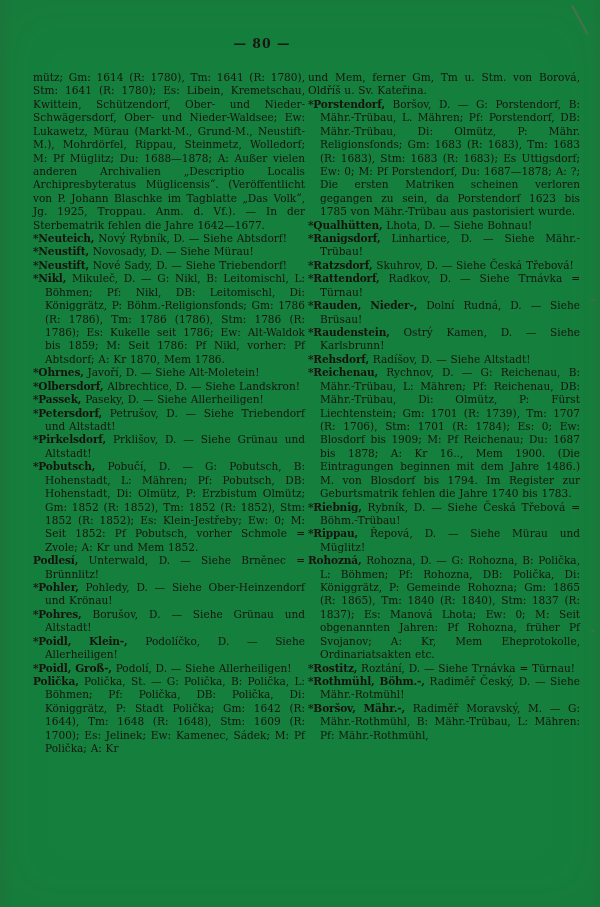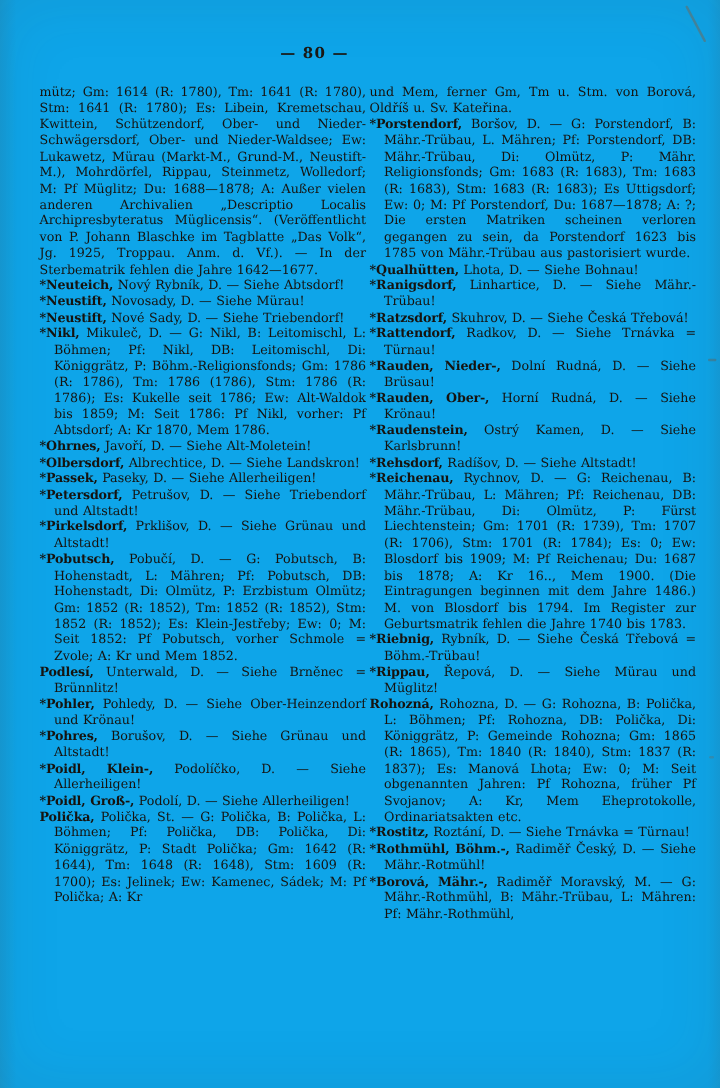--- a/index.html
+++ b/index.html
@@ -2,21 +2,21 @@
 <html lang="de"><head>
 <meta charset="utf-8">
 <style>
   html, body { margin: 0; padding: 0; }
   body {
     width: 600px; height: 907px; overflow: hidden;
     background: #e8e7e3;
   }
   .page {
     position: relative; width: 600px; height: 907px;
-    background: #0ea5e9;
+    background: #15803d;
     color: #16130f;
     font-family: "DejaVu Serif", "Liberation Serif", serif;
     box-shadow: inset 0 0 55px rgba(60,55,45,0.10);
   }
   .pagenum {
     position: absolute; top: 36px; left: 0; width: 524px;
     text-align: center; font-size: 12.5px; font-weight: bold;
     letter-spacing: 1px; color: #1a1713;
   }
   .cols {
@@ -121,37 +121,36 @@
           <p class="entry"><b class="head">*Qualhütten,</b><span> Lhota, D. — Siehe Bohnau!</span></p>
 
           <p class="entry"><b class="head">*Ranigsdorf,</b><span> Linhartice, D. — Siehe Mähr.-Trübau!</span></p>
 
           <p class="entry"><b class="head">*Ratzsdorf,</b><span> Skuhrov, D. — Siehe Česká Třebová!</span></p>
 
           <p class="entry"><b class="head">*Rattendorf,</b><span> Radkov, D. — Siehe Trnávka = Türnau!</span></p>
 
           <p class="entry"><b class="head">*Rauden, Nieder-,</b><span> Dolní Rudná, D. — Siehe Brüsau!</span></p>
 
-          <p class="entry"><b class="head">*Rauden, Ober-,</b><span> Horní Rudná, D. — Siehe Krönau!</span></p>
 
           <p class="entry"><b class="head">*Raudenstein,</b><span> Ostrý Kamen, D. — Siehe Karlsbrunn!</span></p>
 
           <p class="entry"><b class="head">*Rehsdorf,</b><span> Radíšov, D. — Siehe Altstadt!</span></p>
 
           <p class="entry"><b class="head">*Reichenau,</b><span> Rychnov, D. — G: Reichenau, B: Mähr.-Trübau, L: Mähren; Pf: Reichenau, DB: Mähr.-Trübau, Di: Olmütz, P: Fürst Liechtenstein; Gm: 1701 (R: 1739), Tm: 1707 (R: 1706), Stm: 1701 (R: 1784); Es: 0; Ew: Blosdorf bis 1909; M: Pf Reichenau; Du: 1687 bis 1878; A: Kr 16.., Mem 1900. (Die Eintragungen beginnen mit dem Jahre 1486.) M. von Blosdorf bis 1794. Im Register zur Geburtsmatrik fehlen die Jahre 1740 bis 1783.</span></p>
 
           <p class="entry"><b class="head">*Riebnig,</b><span> Rybník, D. — Siehe Česká Třebová = Böhm.-Trübau!</span></p>
 
 
           <p class="entry"><b class="head">*Rippau,</b><span> Řepová, D. — Siehe Mürau und Müglitz!</span></p>
 
           <p class="entry"><b class="head">Rohozná,</b><span> Rohozna, D. — G: Rohozna, B: Polička, L: Böhmen; Pf: Rohozna, DB: Polička, Di: Königgrätz, P: Gemeinde Rohozna; Gm: 1865 (R: 1865), Tm: 1840 (R: 1840), Stm: 1837 (R: 1837); Es: Manová Lhota; Ew: 0; M: Seit obgenannten Jahren: Pf Rohozna, früher Pf Svojanov; A: Kr, Mem Eheprotokolle, Ordinariatsakten etc.</span></p>
 
           <p class="entry"><b class="head">*Rostitz,</b><span> Roztání, D. — Siehe Trnávka = Türnau!</span></p>
 
           <p class="entry"><b class="head">*Rothmühl, Böhm.-,</b><span> Radiměř Český, D. — Siehe Mähr.-Rotmühl!</span></p>
 
-          <p class="entry"><b class="head">*Borová, Mähr.-,</b><span> Radiměř Moravský, M. — G: Mähr.-Rothmühl, B: Mähr.-Trübau, L: Mähren: Pf: Mähr.-Rothmühl,</span></p>
+          <p class="entry"><b class="head">*Boršov, Mähr.-,</b><span> Radiměř Moravský, M. — G: Mähr.-Rothmühl, B: Mähr.-Trübau, L: Mähren: Pf: Mähr.-Rothmühl,</span></p>
         </div>
     </div>
 
   </div>
 </div>
 
 </body></html>

